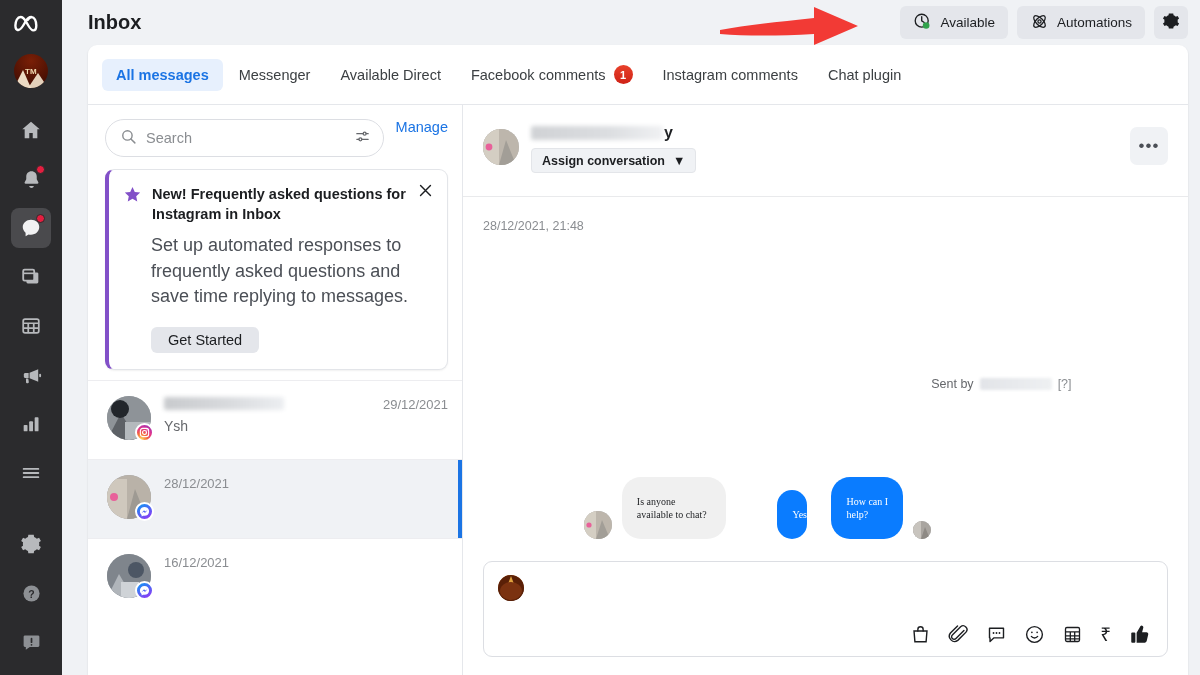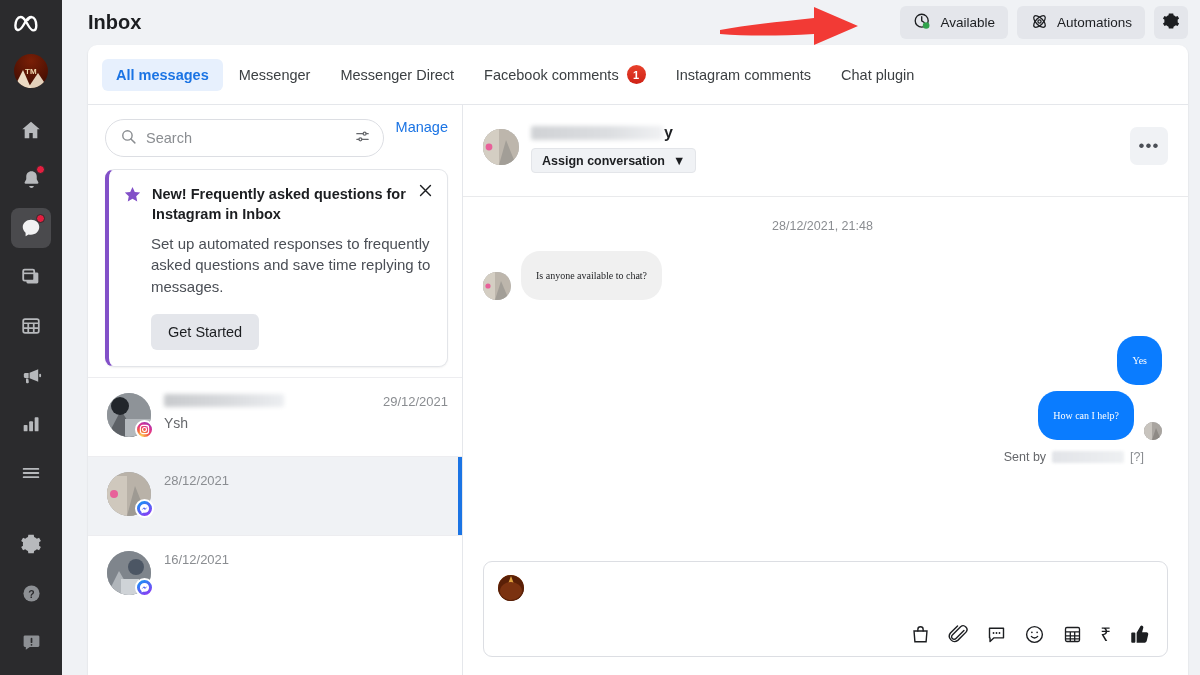--- a/index.html
+++ b/index.html
@@ -136,25 +136,25 @@
     background: #fff; border: 1px solid #e3e5e9; border-left: 4px solid #8250c8;
     border-radius: 9px; padding: 15px 14px 16px 14px;
     position: relative;
     box-shadow: 0 1px 2px rgba(0,0,0,.06);
   }
   .promo-head { display: flex; gap: 10px; padding-right: 26px; }
   .promo-title {
     font-size: 14.5px; font-weight: bold; color: #1c1e21; line-height: 1.35;
   }
   .promo-body {
-    font-size: 15px; color: #4b4f56; line-height: 1.42;
+    font-size: 18px; color: #4b4f56; line-height: 1.42;
     margin-top: 9px; padding-left: 28px;
   }
   .promo-btn {
-    margin: 17px 0 0 28px; height: 36px; padding: 0 17px;
+    margin: 17px 0 0 28px; height: 26px; padding: 0 17px;
     background: #e4e6eb; border: none; border-radius: 6px;
     font-size: 14.5px; color: #1c1e21; cursor: pointer;
     font-family: "Liberation Sans", sans-serif;
   }
   .promo-close {
     position: absolute; top: 12px; right: 12px; cursor: pointer;
     width: 18px; height: 18px;
   }
 
   
@@ -222,21 +222,21 @@
   }
   .more-btn {
     width: 38px; height: 38px; border-radius: 7px; background: #f0f2f5;
     display: flex; align-items: center; justify-content: center;
     font-size: 17px; color: #4b4f56; cursor: pointer; letter-spacing: 1px;
     margin-top: 4px;
   }
 
   .thread-body {
     flex: 1; min-height: 0; padding: 22px 26px 6px 20px;
-    display: flex; flex-direction: column; gap: 0; overflow: hidden;
+    display: flex; flex-direction: row; gap: 0; overflow: hidden;
   }
   .msg-time {
     text-align: center; font-size: 12.5px; color: #8a8d91; margin-bottom: 18px;
   }
   .row { display: flex; align-items: flex-end; gap: 10px; margin-bottom: 6px; }
   .row.out { justify-content: flex-end; }
   .bub-avatar {
     width: 28px; height: 28px; border-radius: 50%; overflow: hidden;
     background: #b9bcc0; flex: 0 0 28px;
   }
@@ -450,21 +450,21 @@
     <div class="card">
 
       <div class="tabs">
         <div class="tab active">
           <span>All messages</span>
         </div>
         <div class="tab">
           <span>Messenger</span>
         </div>
         <div class="tab">
-          <span>Messenger Direct</span>
+          <span>Available Direct</span>
         </div>
         <div class="tab">
           <span>Facebook comments</span>
           <span class="tab-badge">1</span>
         </div>
         <div class="tab">
           <span>Instagram comments</span>
         </div>
         <div class="tab">
           <span>Chat plugin</span>

